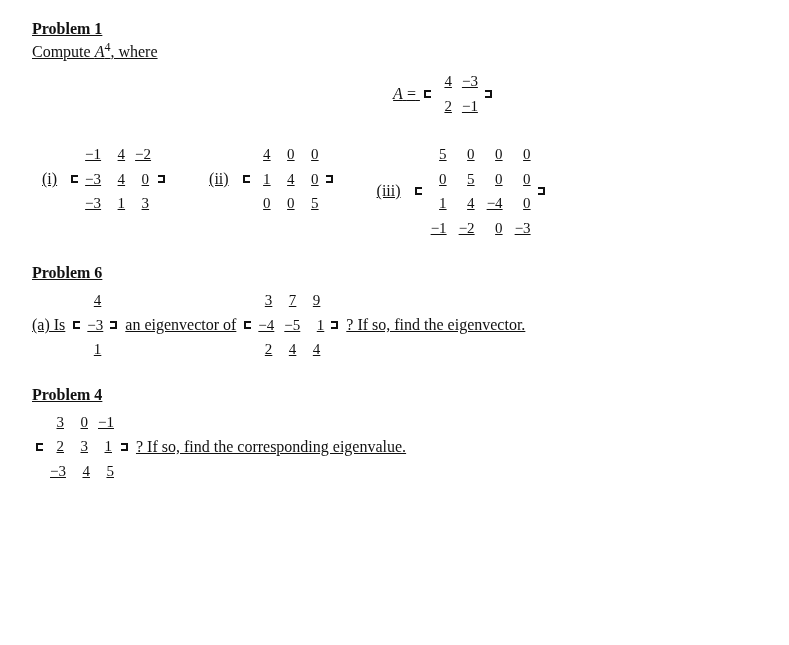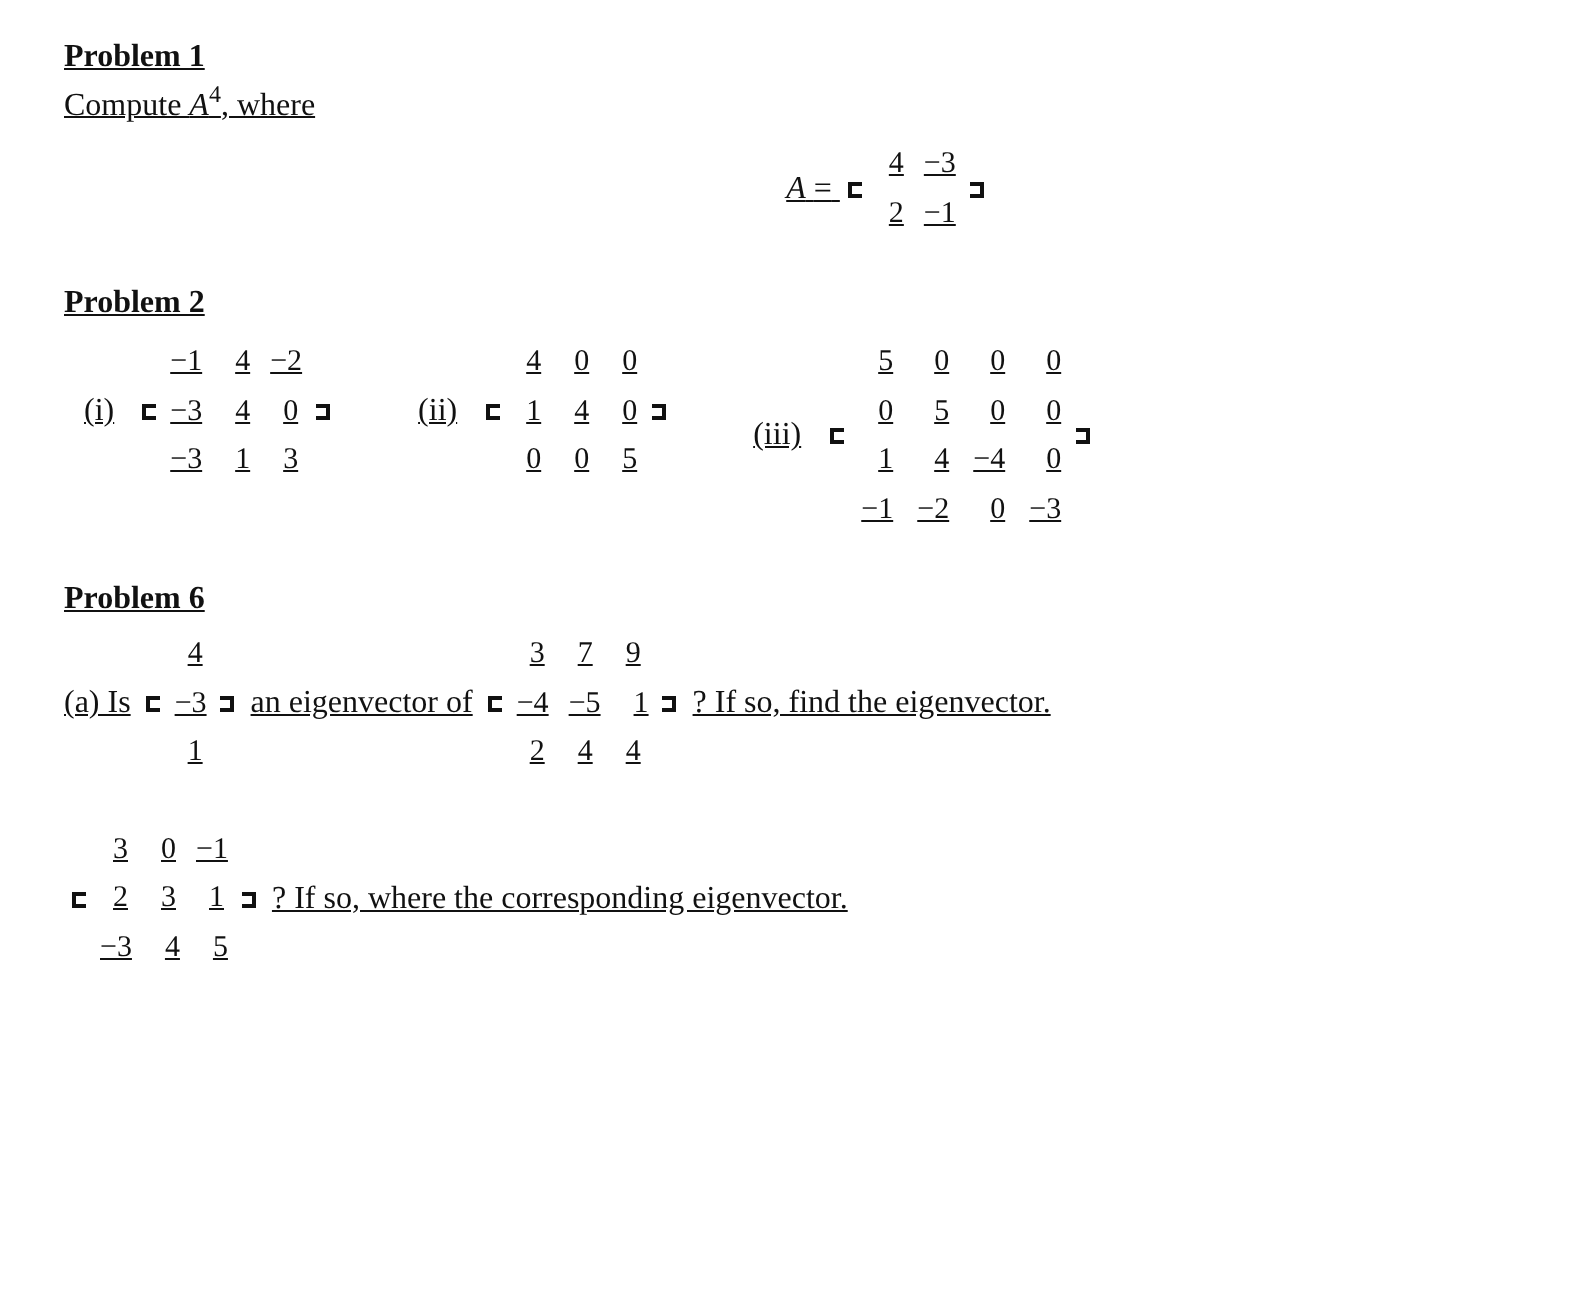--- a/index.html
+++ b/index.html
@@ -136,21 +136,20 @@
             <div class="matrix-cell">2</div>
             <div class="matrix-cell">−1</div>
           </div>
         </div>
         <div class="bracket-right"></div>
       </div>
     </div>
   </div>
 
   <div class="problem-block">
-    <div class="problem-title">Problem  2</div>
     <div class="problem2-matrices">
 
       <div class="subproblem">
         <span class="sub-label">(i)</span>
         <div class="matrix-wrap">
           <div class="bracket-left"></div>
           <div class="matrix-body">
             <div class="matrix-row">
                 <div class="matrix-cell">−1</div>
                 <div class="matrix-cell">4</div>
@@ -273,20 +272,21 @@
               <div class="matrix-cell">4</div>
             </div>
         </div>
         <div class="bracket-right"></div>
       </div>
       <span>? If so, find the eigenvector.</span>
     </div>
   </div>
 
   <div class="problem-block">
+    <div class="problem-title">Problem  4</div>
     <div class="problem4-row">
 
       <div class="matrix-wrap">
         <div class="bracket-left"></div>
         <div class="matrix-body">
           <div class="matrix-row">
               <div class="matrix-cell">3</div>
               <div class="matrix-cell">0</div>
               <div class="matrix-cell">−1</div>
             </div>
@@ -296,17 +296,17 @@
               <div class="matrix-cell">1</div>
             </div>
           <div class="matrix-row">
               <div class="matrix-cell">−3</div>
               <div class="matrix-cell">4</div>
               <div class="matrix-cell">5</div>
             </div>
         </div>
         <div class="bracket-right"></div>
       </div>
-      <span>? If so, where the corresponding eigenvector.</span>
+      <span>? If so, find the corresponding eigenvalue.</span>
     </div>
   </div>
 
 </div>
 
 </body></html>

